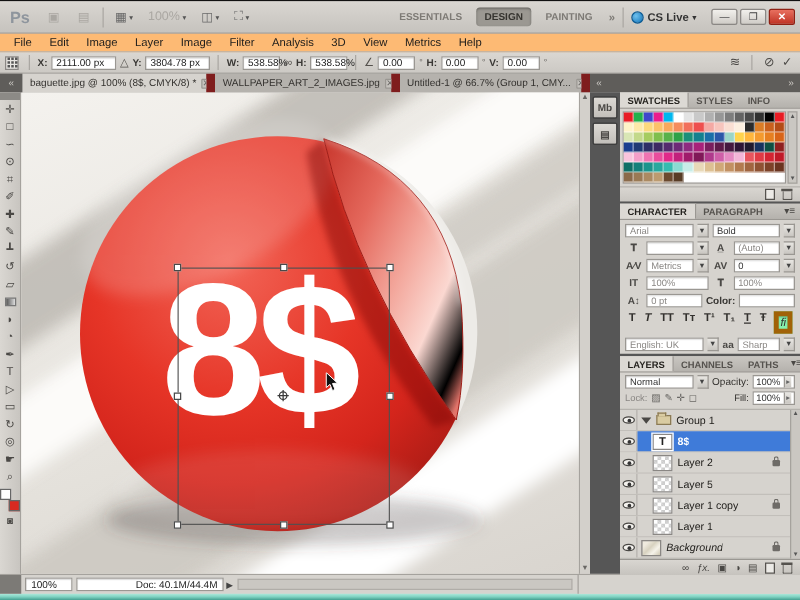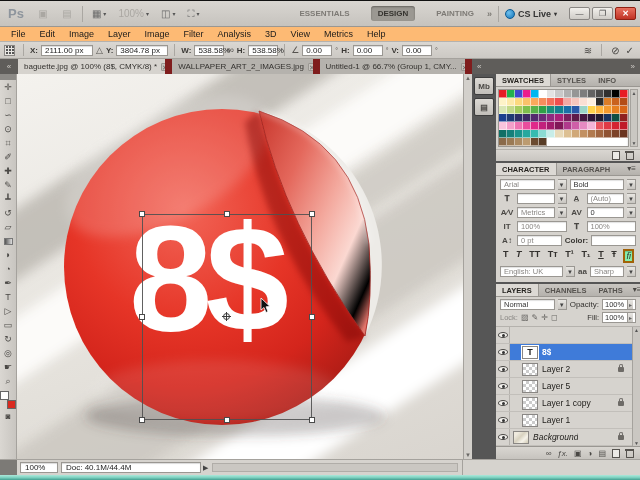--- a/index.html
+++ b/index.html
@@ -116,21 +116,21 @@
   .crow{display:flex;align-items:center;gap:3px;}
   .cfield{height:11px;background:#fff;border:1px solid #9a9792;box-shadow:inset 0 1px 1px rgba(0,0,0,.12);font-size:7.5px;line-height:10px;padding:0 3px;color:#8a8784;flex:1;min-width:0;white-space:nowrap;overflow:hidden;}
   .cfield.dark{color:#333;}
   .dd{width:9px;height:11px;background:linear-gradient(#e8e6e2,#c9c6c1);border:1px solid #9a9792;border-left:none;font-size:6px;line-height:10px;text-align:center;color:#444;}
   .cic{width:14px;font-size:8px;font-weight:bold;color:#4a4845;text-align:center;flex:none;}
   .stybtns{display:flex;justify-content:space-between;padding:0 2px;}
   .sbtn{font-size:9px;font-weight:bold;color:#33312e;padding:0 1px;}
   .sbtn.fi{font-style:italic;}
   .sbtn.un{text-decoration:underline;}
   .sbtn.lig{font-weight:normal;font-style:italic;}
-  .sbtn.on{border:2px solid #a16207;background:#86efac;box-shadow:inset 0 1px 1px rgba(0,0,0,.2);}
+  .sbtn.on{border:4px solid #a16207;background:#86efac;box-shadow:inset 0 1px 1px rgba(0,0,0,.2);}
   .aa-lab{font-size:8px;font-weight:bold;color:#4a4845;}
 
   
   .lay-top{display:flex;align-items:center;gap:3px;padding:2px 4px;font-size:8px;color:#33312e;}
   .lay-top .cfield{flex:1;}
   .locks{display:flex;align-items:center;gap:3px;padding:0 4px 2px;font-size:7.5px;color:#8a8784;border-bottom:1px solid #b5b2ad;padding-bottom:3px;}
   .lk{font-size:8px;color:#6a6865;}
   .spin{width:34px;height:11px;background:#fff;border:1px solid #9a9792;font-size:7.5px;line-height:10px;padding:0 2px;color:#333;display:flex;justify-content:space-between;}
   .spin i{font-style:normal;font-size:6px;color:#666;background:linear-gradient(#e8e6e2,#c9c6c1);border-left:1px solid #9a9792;padding:0 1px;}
   .lay-list{flex:1;overflow:hidden;display:flex;}
@@ -157,21 +157,21 @@
   .lrow .lck{display:none;}
   .lrow.lock .lck{display:block;}
   .lay-scroll{width:8px;background:#cac7c2;border-left:1px solid #a5a29d;display:flex;flex-direction:column;justify-content:space-between;font-size:5px;color:#555;text-align:center;}
   .lfoot{height:13px;display:flex;align-items:center;justify-content:flex-end;gap:6px;padding:0 6px;border-top:1px solid #9a9792;background:linear-gradient(#d9d6d1,#c6c3be);font-size:8px;color:#4a4845;}
 
   
   .statusbar{height:16px;display:flex;align-items:center;background:#d6d3ce;border-top:1px solid #a5a29d;}
   .sb-corner{width:17px;height:100%;background:#7c7a76;flex:none;}
   .sb-field{height:11px;background:#fff;border:1px solid #9a9792;box-shadow:inset 0 1px 1px rgba(0,0,0,.15);font-size:8px;line-height:10px;padding:0 4px;color:#222;margin-left:3px;}
   .sb-zoom{width:38px;}
-  .sb-doc{width:140px;text-align:left;}
+  .sb-doc{width:118px;text-align:right;}
   .sb-arrow{font-size:7px;color:#444;margin-left:2px;}
   .sb-track{flex:1;height:9px;margin:0 4px;background:#cac7c2;border:1px solid #b0ada8;}
   .sb-right{width:178px;height:100%;background:#d6d3ce;border-left:1px solid #a5a29d;flex:none;}
 
   .bottomstrip{height:6px;background:linear-gradient(#aee8da 0%,#7fd3c2 40%,#2e8b7d 100%);}
 </style>
 </head>
 <body>
 
 <div id="app">
@@ -182,21 +182,21 @@
     <span class="tb-ico dim">▤</span>
     <span class="tb-sep"></span>
     <span class="tb-ico">▦<span class="car">▾</span></span>
     <span class="tb-ico dim">
         <span>100%</span>
         <span class="car">▾</span>
       </span>
     <span class="tb-ico">◫<span class="car">▾</span></span>
     <span class="tb-ico">⛶<span class="car">▾</span></span>
     <span class="tb-spring"></span>
-    <div style="display:flex;align-items:center;gap:14px;">
+    <div style="display:flex;align-items:center;gap:4px;">
       <span class="ws">ESSENTIALS</span>
         <span class="ws active">DESIGN</span>
         <span class="ws">PAINTING</span>
     </div>
     <span class="chev">»</span>
     <span class="tb-sep"></span>
     <span class="cslive">
         <span class="cs-ball"></span>
         <span>CS Live</span>
         <span class="car" style="font-size:6px;">▾</span>
@@ -647,20 +647,26 @@
               <span>100%</span>
               <i>▸</i>
             </span>
         </div>
         <div class="lay-list">
           <div class="lay-rows">
             <div class="lrow g">
                 <span class="eyec">
                   <span class="eye"></span>
                 </span>
+                <span class="lbody">
+                  <span class="tri"></span>
+                  <span class="foldico"></span>
+                  <span class="lname">Group 1</span>
+
+                </span>
               </div>
               <div class="lrow sel t child">
                 <span class="eyec">
                   <span class="eye"></span>
                 </span>
                 <span class="lbody">
                   <span class="thumb ttext">T</span>
                   <span class="lname">8$</span>
 
                 </span>

